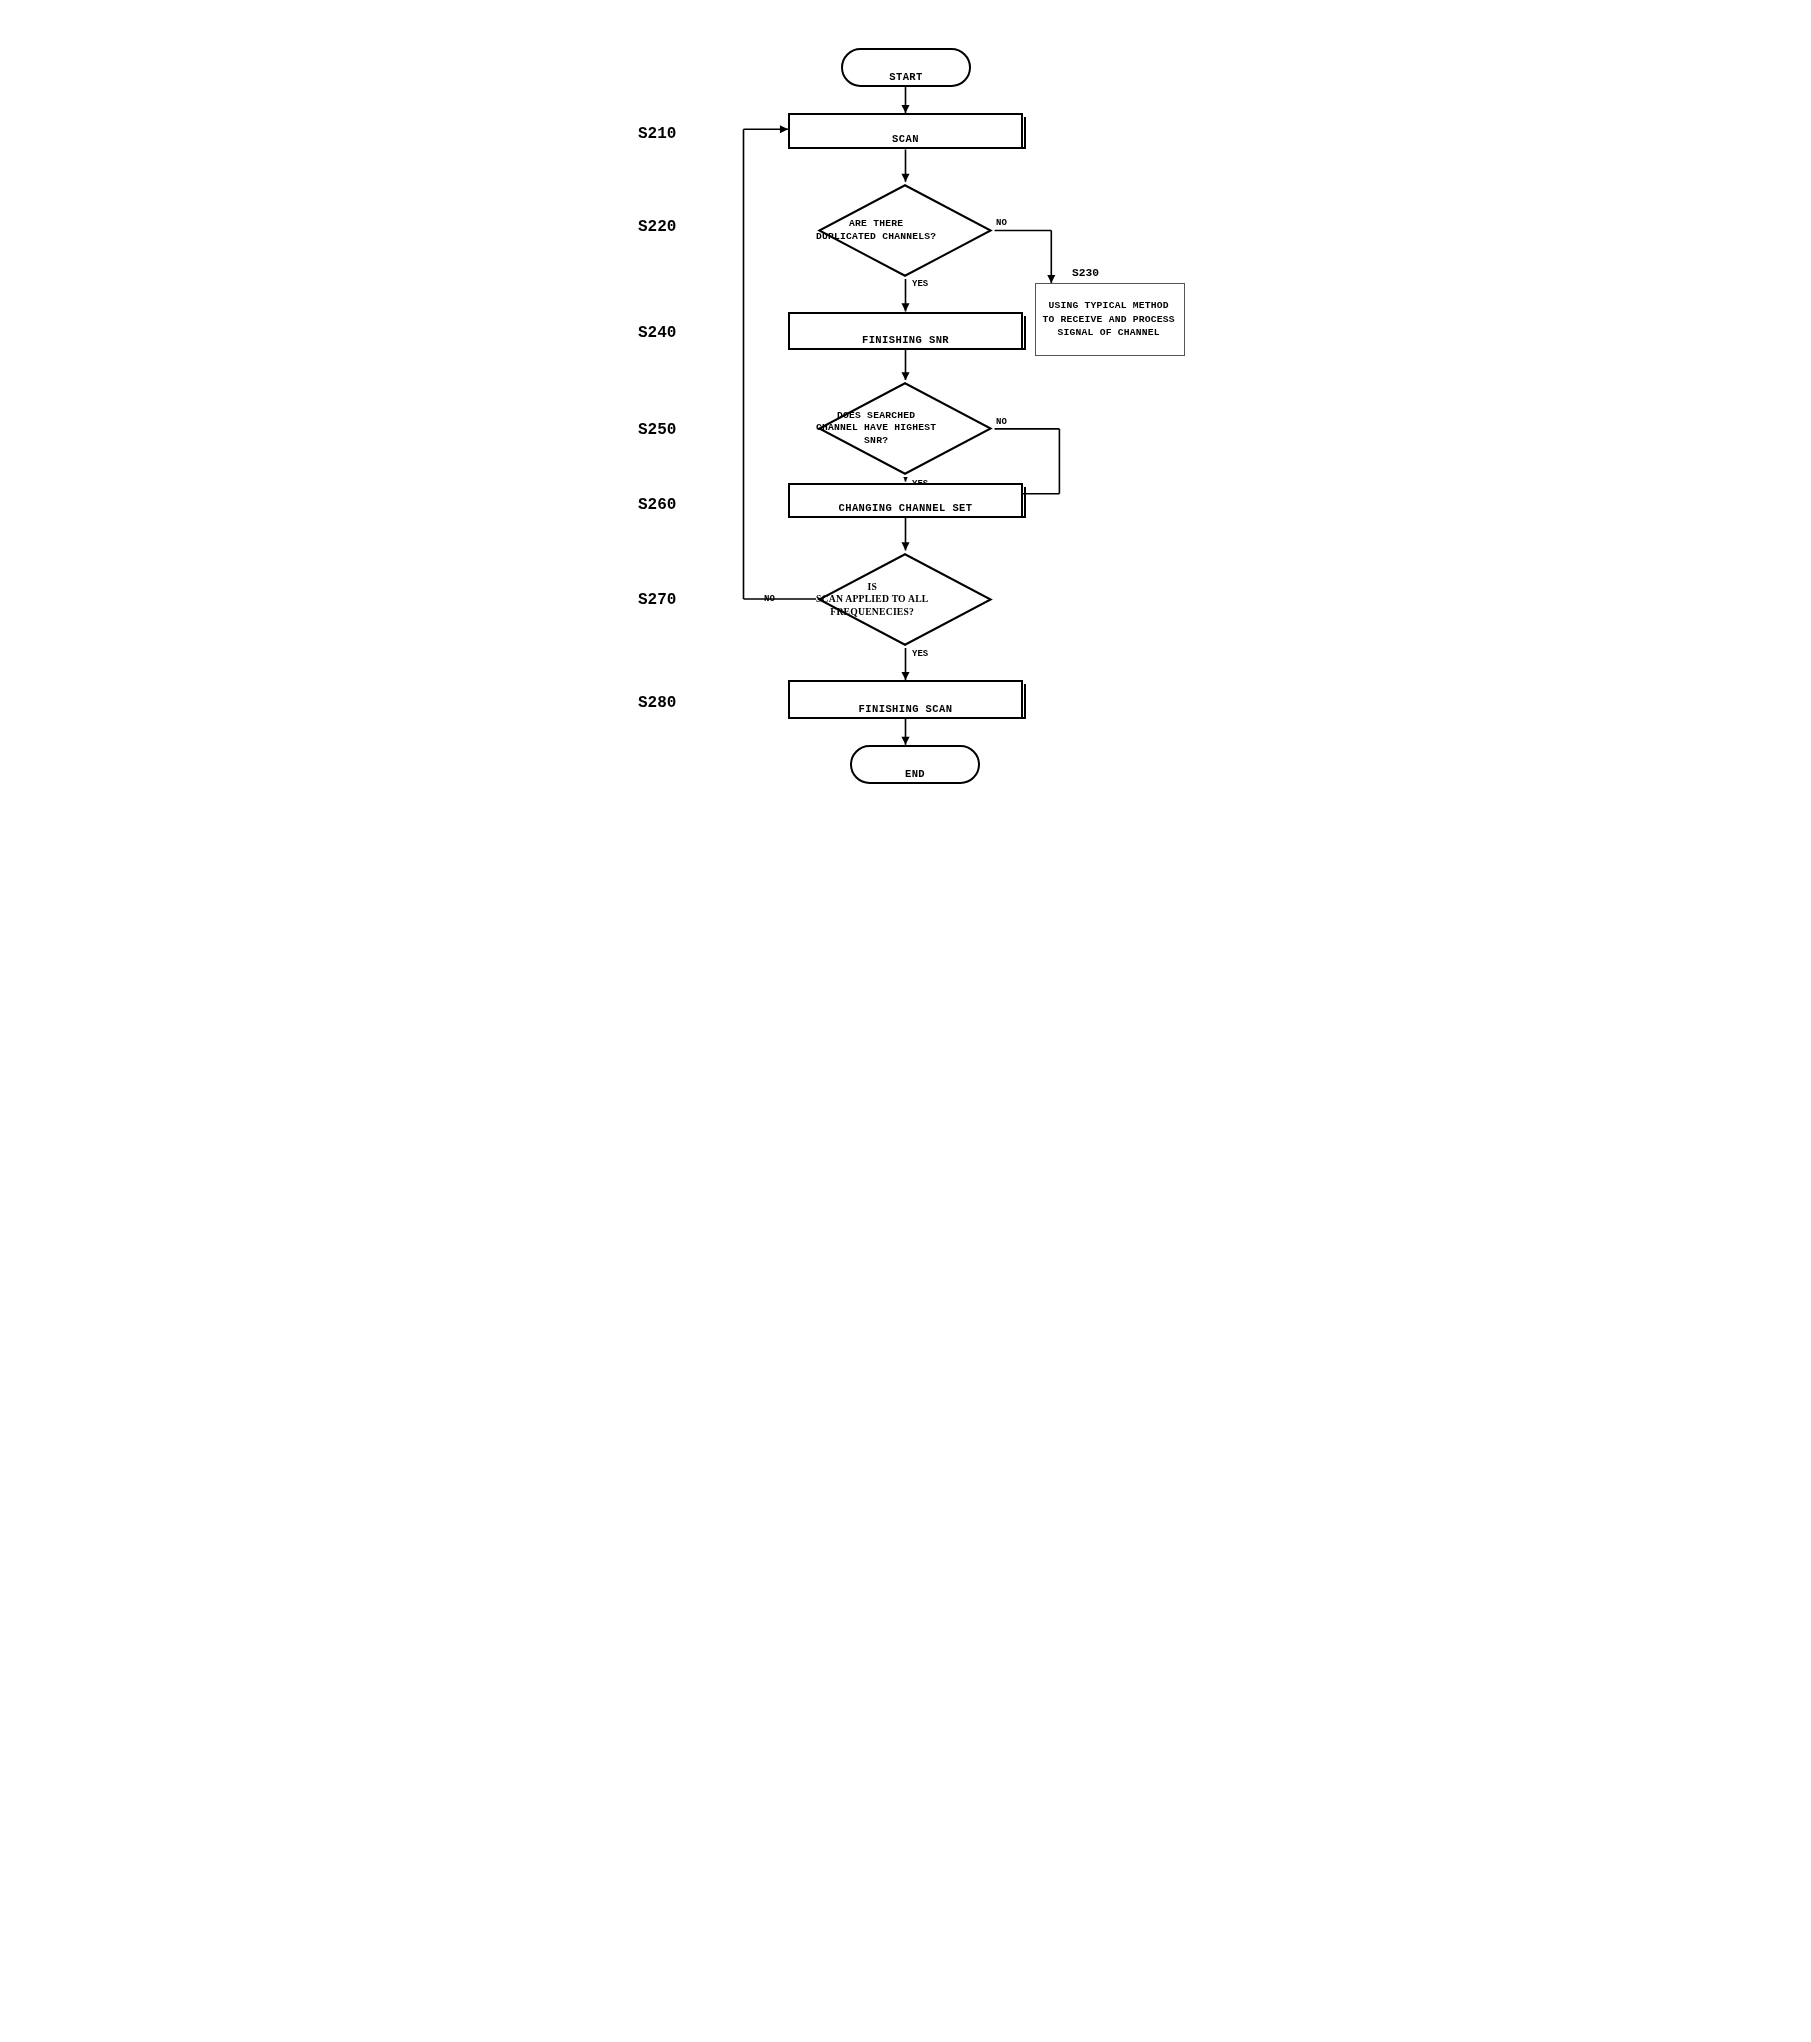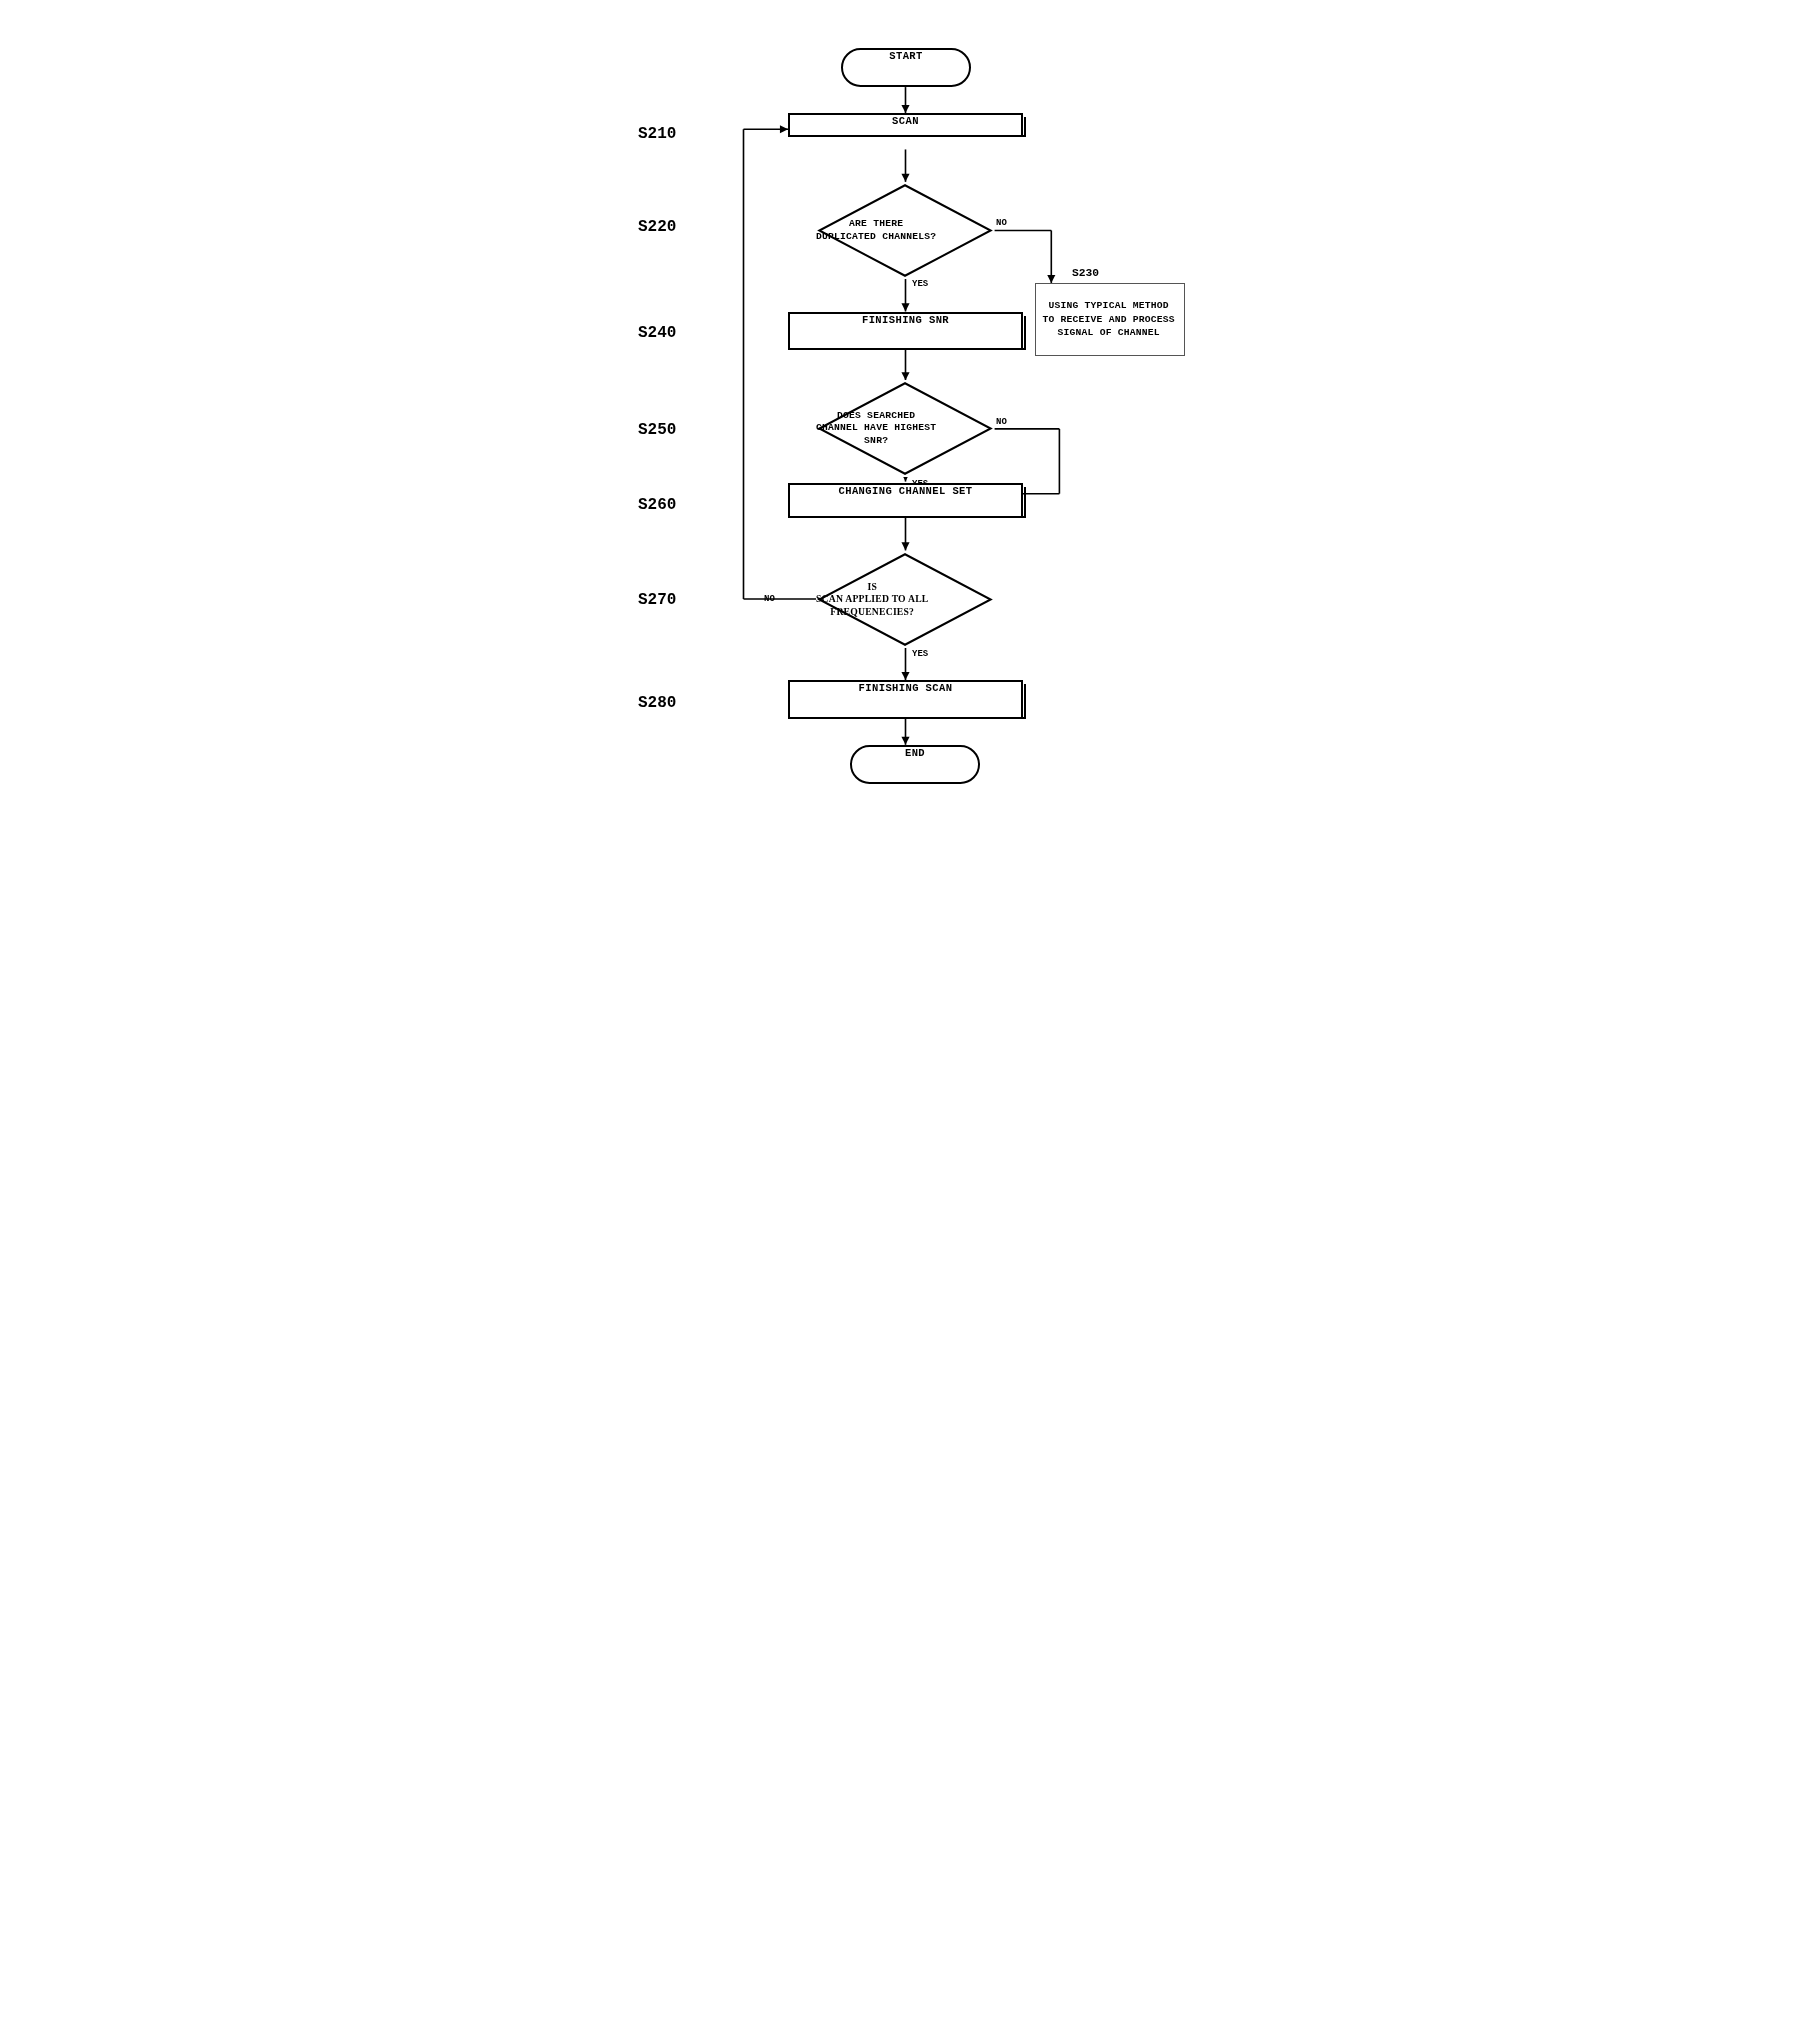--- a/index.html
+++ b/index.html
@@ -14,21 +14,21 @@
     }
     .diagram-container {
       position: relative;
       width: 567px;
       min-height: 891px;
     }
     
     .shape {
       position: absolute;
       display: flex;
-      align-items: flex-start;
+      align-items: flex-end;
       justify-content: center;
       text-align: center;
       font-size: 10.5px;
       font-weight: bold;
       letter-spacing: 0.4px;
       line-height: 1.3;
     }
     .rounded-rect {
       border: 2px solid #000;
       border-radius: 20px;
@@ -152,21 +152,21 @@
   </svg>
 
   <div class="shape rounded-rect" style="left:219px; top:16px; width:130px; height:39px;">
     <span>START</span>
   </div>
 
   <div class="step-label" style="top:93px;">
     <span>S210</span>
   </div>
 
-  <div class="shape rectangle" style="left:166px; top:81px; width:235px; height:24px;">
+  <div class="shape rectangle" style="left:166px; top:81px; width:235px; height:36px;">
     <span>SCAN</span>
   </div>
 
   <div class="step-label" style="top:186px;">
     <span>S220</span>
   </div>
 
   <div class="diamond" style="left:194px; top:150px;">
     <svg viewBox="0 0 220 120" xmlns="http://www.w3.org/2000/svg">
       <polygon points="110,4 216,60 110,116 4,60" fill="white" stroke="black" stroke-width="2.5"></polygon>

